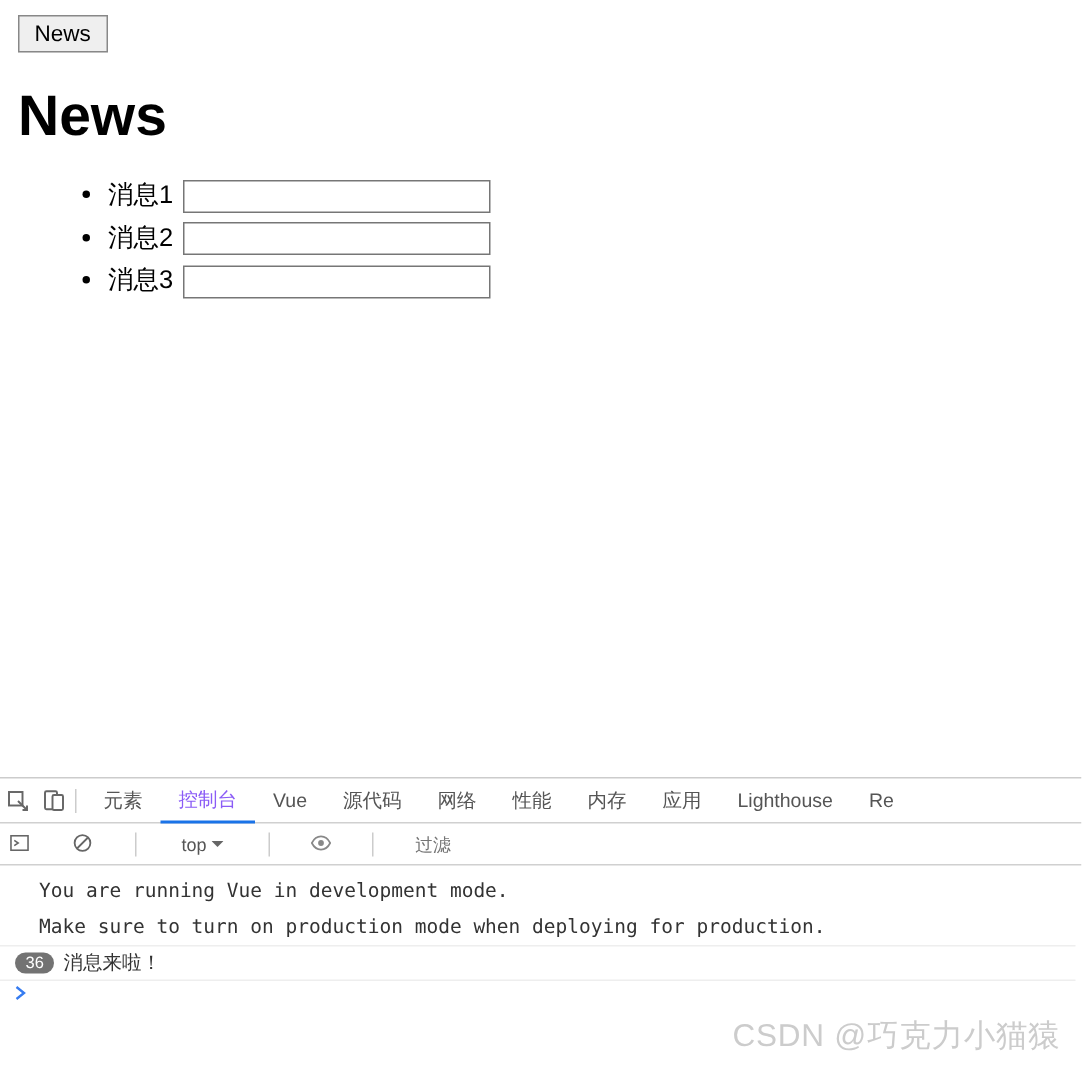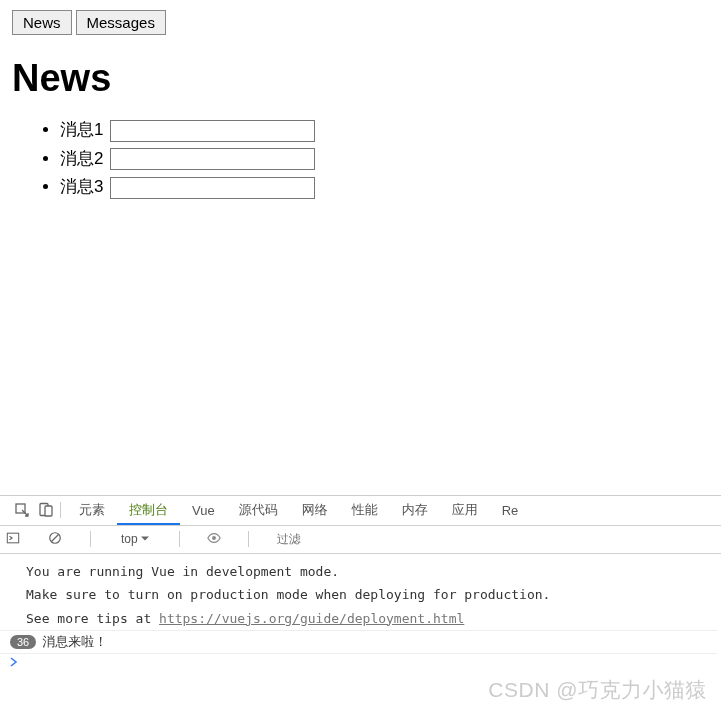--- a/index.html
+++ b/index.html
@@ -38,21 +38,21 @@
       margin: 22px 0 18px 0;
       font-family: Arial, sans-serif;
     }
     .msg-list {
       margin: 0;
       padding-left: 48px;
       list-style: disc;
     }
     .msg-list li {
       font-size: 17px;
-      margin: 5px 0;
+      margin: 5px 12px;
       font-family: "Microsoft YaHei", Arial, sans-serif;
     }
     .msg-input {
       width: 205px;
       height: 22px;
       border: 1px solid #767676;
       font-size: 14px;
       padding: 1px 3px;
       margin-left: 2px;
       vertical-align: middle;
@@ -64,35 +64,35 @@
       right: 0;
       background: #fff;
       border-top: 1px solid #ccc;
       font-family: "Microsoft YaHei", Arial, sans-serif;
     }
     .devtools-tabs {
       display: flex;
       align-items: center;
       height: 30px;
       border-bottom: 1px solid #d0d0d0;
-      padding: 0 14px;
+      padding: 0 4px;
       font-size: 13px;
       color: #555;
       gap: 0;
     }
     .devtools-tabs .tab {
       padding: 0 12px;
       height: 100%;
       display: flex;
       align-items: center;
       cursor: pointer;
       white-space: nowrap;
     }
     .devtools-tabs .tab.active {
-      color: #4d7c0f;
+      color: #8b5cf6;
       border-bottom: 2px solid #1a73e8;
       margin-bottom: -1px;
     }
     .devtools-icon {
       width: 16px;
       height: 16px;
       display: inline-block;
     }
     .devtools-toolbar {
       display: flex;
@@ -172,21 +172,20 @@
     svg {
       display: block;
     }
   </style>
 </head>
 <body>
 
 <div class="top-area">
   <div class="nav-buttons">
     <button class="nav-button">News</button>
-    <button class="nav-button">Messages</button>
   </div>
 
   <h1 class="heading">News</h1>
 
   <ul class="msg-list">
     <li>
       <span>消息1</span>
       <input class="msg-input" type="text" value="" style="">
     </li>
     <li>
@@ -216,20 +215,21 @@
     </span>
     <span class="toolbar-sep" style="margin:0 6px"></span>
     <div class="tab">元素</div>
     <div class="tab active">控制台</div>
     <div class="tab">Vue</div>
     <div class="tab">源代码</div>
     <div class="tab">网络</div>
     <div class="tab">性能</div>
     <div class="tab">内存</div>
     <div class="tab">应用</div>
+    <div class="tab">Lighthouse</div>
     <div class="tab">Re</div>
   </div>
 
   <div class="devtools-toolbar">
     <span class="devtools-icon">
       <svg viewBox="0 0 16 16" width="14" height="14">
           <rect x="1.5" y="2.5" width="13" height="11" fill="none" stroke="#666" stroke-width="1.2"></rect>
           <path d="M4 6 L7 8 L4 10" fill="none" stroke="#666" stroke-width="1.2"></path>
         </svg>
     </span>
@@ -255,23 +255,20 @@
           <circle cx="8" cy="8" r="2.2" fill="#888"></circle>
         </svg>
     </span>
     <span class="toolbar-sep"></span>
     <input class="filter-input" type="text" placeholder="过滤" style="">
   </div>
 
   <div class="console-content">
     <div class="console-line">You are running Vue in development mode.</div>
     <div class="console-line">Make sure to turn on production mode when deploying for production.</div>
-    <div class="console-line">
-      <span>See more tips at </span><a class="console-link">https://vuejs.org/guide/deployment.html</a>
-    </div>
     <div class="console-log-row">
       <span class="badge">36</span>
       <span>消息来啦！</span>
     </div>
     <div class="prompt-row">
       <span>
         <svg viewBox="0 0 8 10" width="8" height="10">
             <path d="M1 1 L6 5 L1 9" fill="none" stroke="#367cf1" stroke-width="1.6"></path>
           </svg>
       </span>

